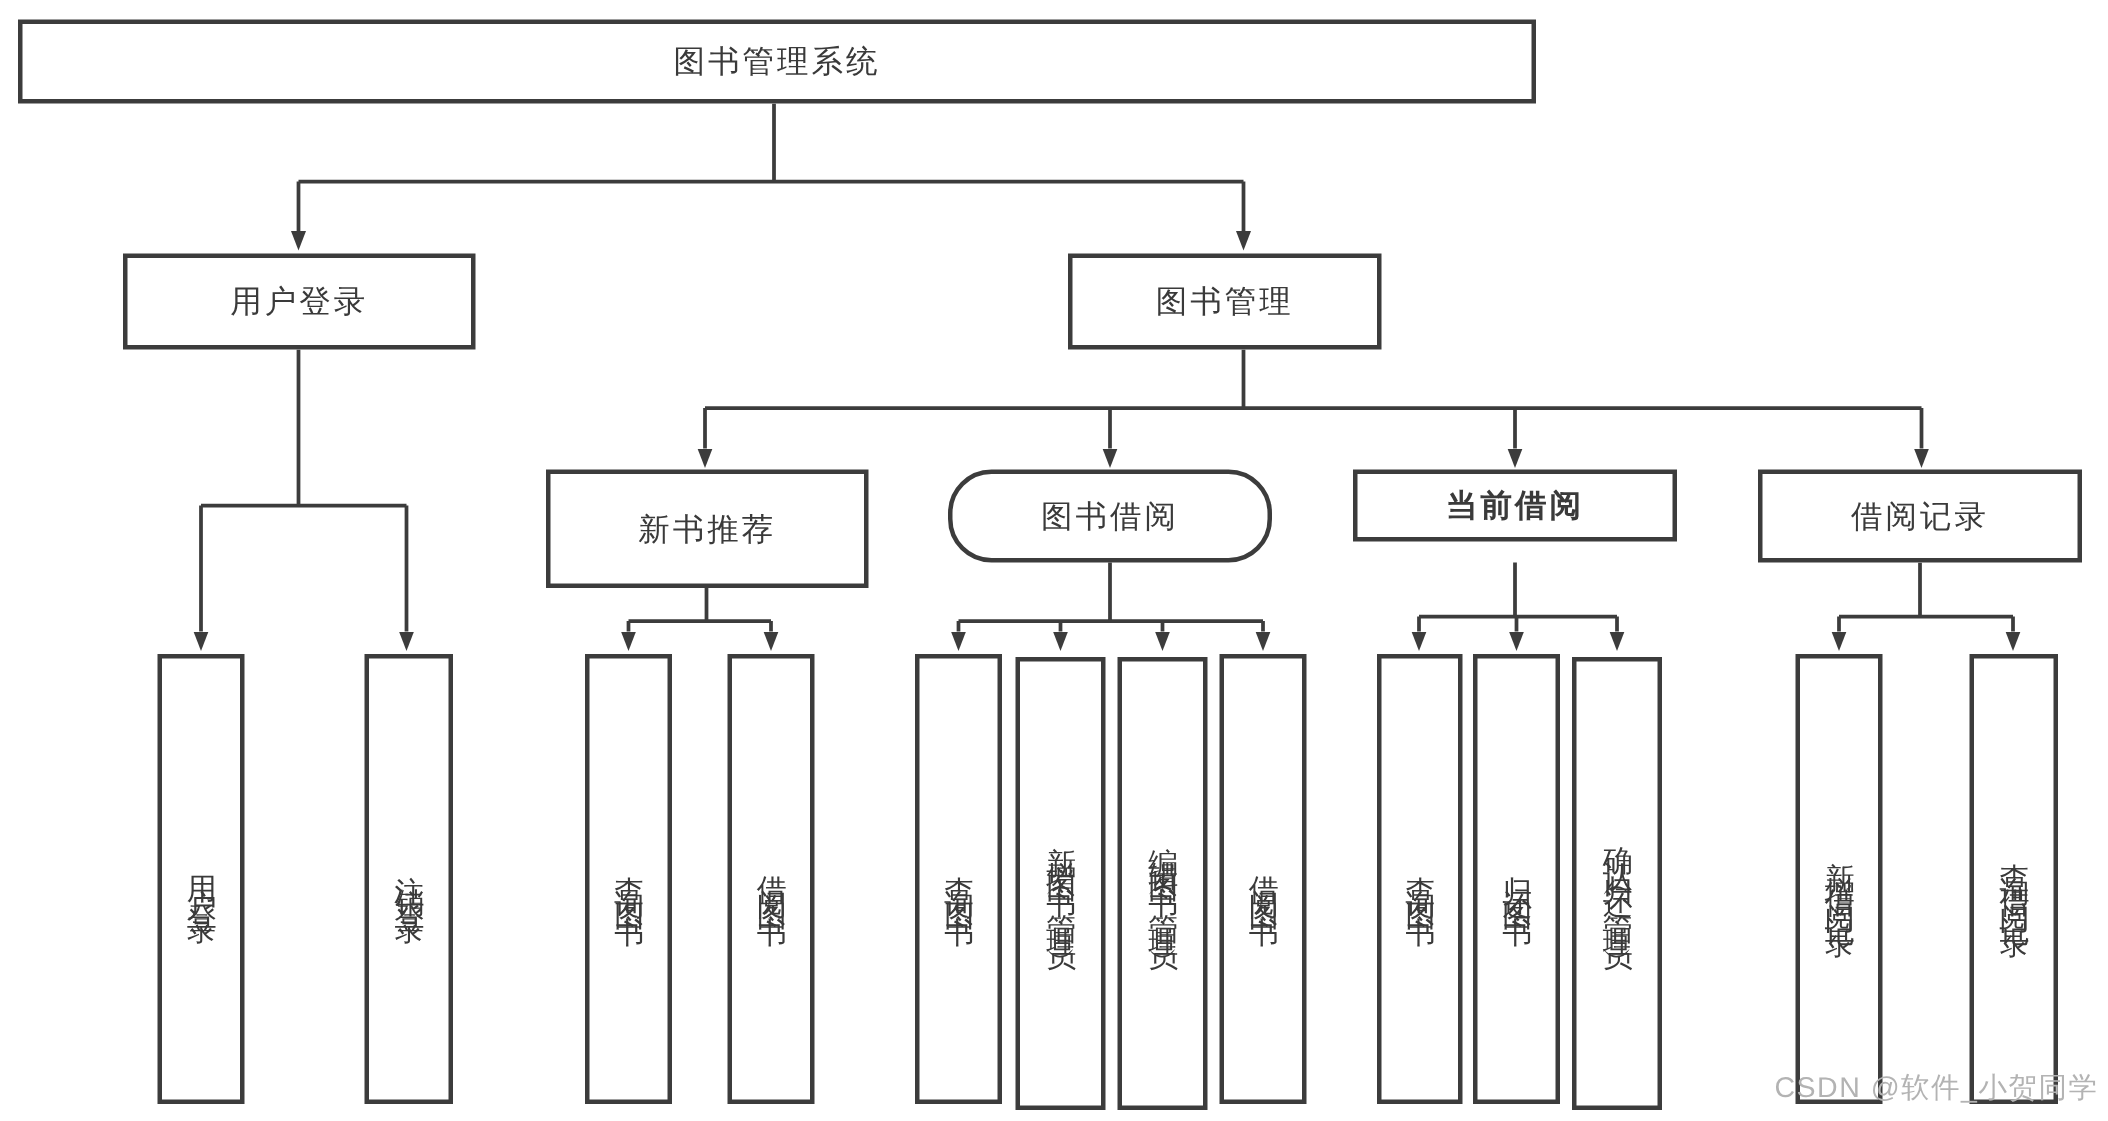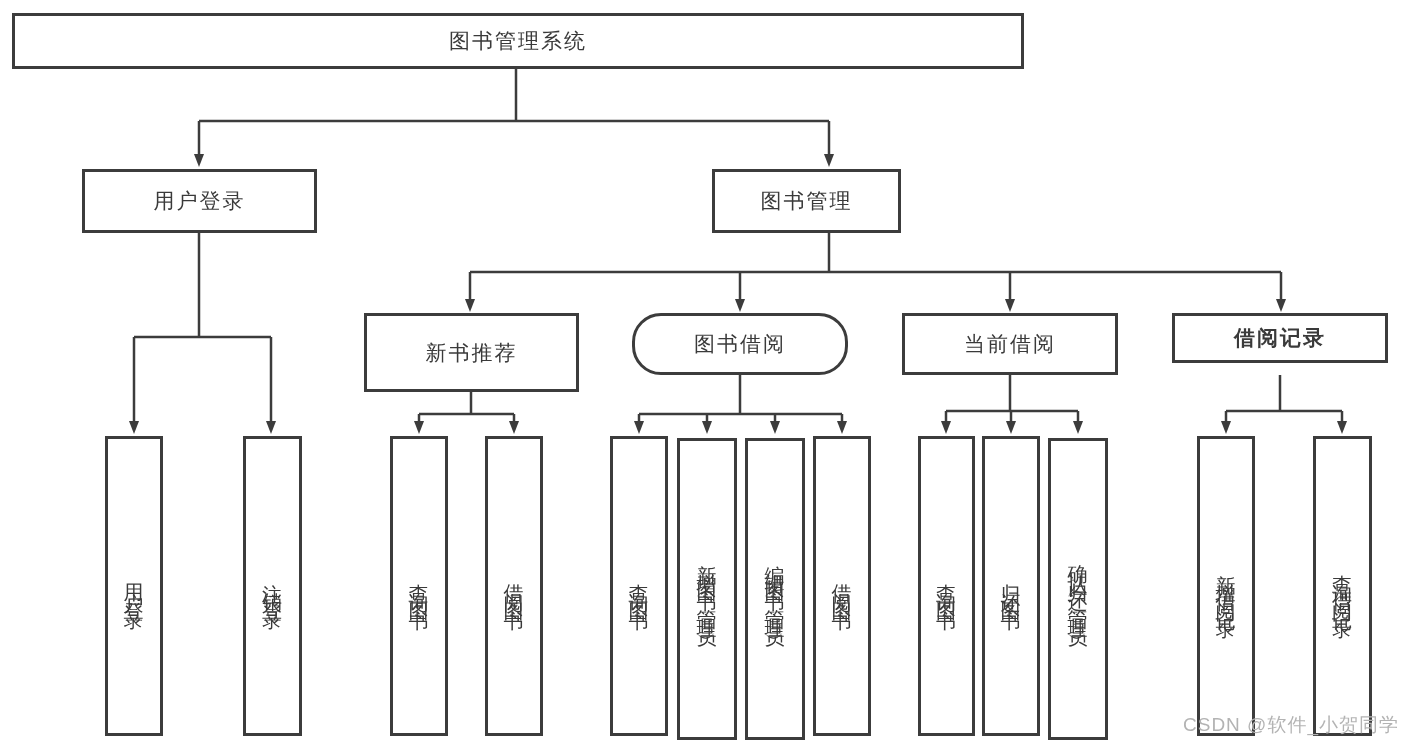--- a/index.html
+++ b/index.html
@@ -102,26 +102,26 @@
 
       <path d="M1280,375 V411 M1226,411 H1342"></path>
       <path d="M1226,411 V421" marker-end="url(#arrow)"></path>
       <path d="M1342,411 V421" marker-end="url(#arrow)"></path>
     </g>
   </svg>
 
   <div class="box h-box" style="left:12px; top:13px; width:1012px; height:56px;">图书管理系统</div>
 
   <div class="box h-box" style="left:82px; top:169px; width:235px; height:64px;">用户登录</div>
-  <div class="box h-box" style="left:712px; top:169px; width:189px; height:64px;">图书管理</div>
+  <div class="box h-box" style="left:712px; top:169px; width:209px; height:64px;">图书管理</div>
 
   <div class="box h-box" style="left:364px; top:313px; width:215px; height:79px;">新书推荐</div>
   <div class="box h-box" style="left:632px; top:313px; width:216px; height:62px;border-radius:29px;">图书借阅</div>
-  <div class="box h-box" style="left:902px; top:313px; width:216px; height:62px;">当前借阅</div>
-  <div class="box h-box" style="left:1172px; top:313px; width:216px; height:50px;font-weight:bold;">借阅记录</div>
+  <div class="box h-box" style="left:902px; top:313px; width:216px; height:48px;font-weight:bold;">当前借阅</div>
+  <div class="box h-box" style="left:1172px; top:313px; width:216px; height:62px;">借阅记录</div>
 
   <div class="box leaf" style="left:105px; top:436px; width:58px; height:300px;">
     <span>用户登录</span>
   </div>
   <div class="box leaf" style="left:243px; top:436px; width:59px; height:300px;">
     <span>注销登录</span>
   </div>
   <div class="box leaf" style="left:390px; top:436px; width:58px; height:300px;">
     <span>查询图书</span>
   </div>

